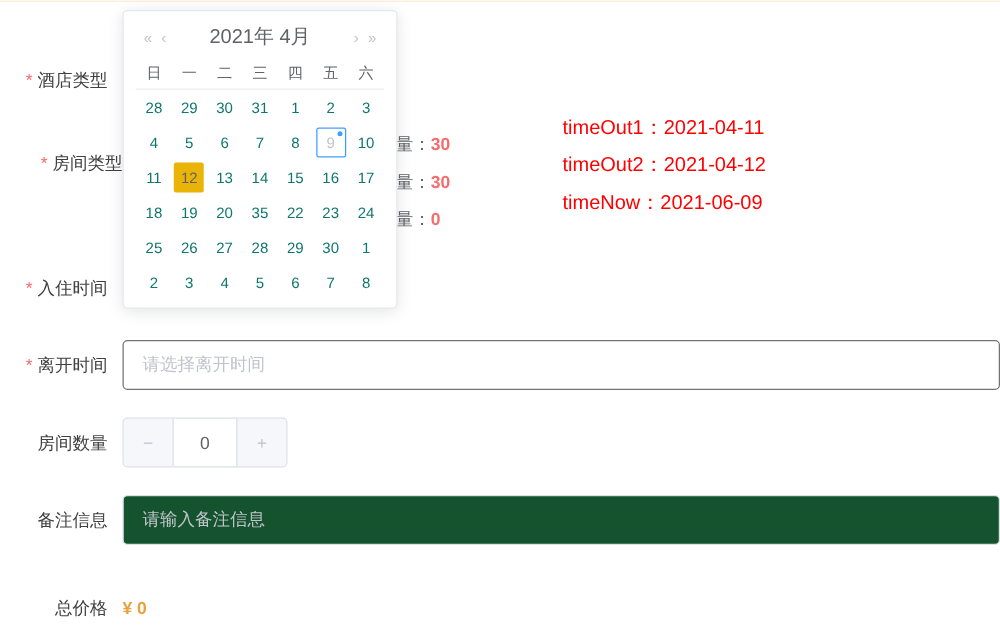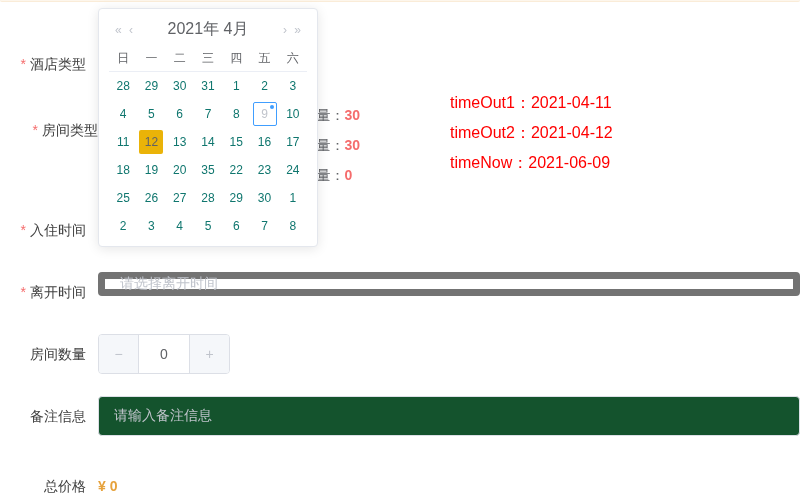--- a/index.html
+++ b/index.html
@@ -44,22 +44,22 @@
     color: #F56C6C;
     margin-right: 4px;
   }
   .form-control {
     flex: 1;
     min-width: 0;
     display: flex;
     align-items: center;
   }
   .date-input {
-    height: 24px;
-    border: 7px solid #737373;
+    height: 40px;
+    border: 1px solid #737373;
     border-radius: 4px;
     padding: 0 30px 0 15px;
     width: 100%;
     color: #C0C4CC;
     display: flex;
     align-items: center;
     background: #fff;
     cursor: text;
     box-shadow: 0 0 0 0 rgba(64,158,255,0);
   }

